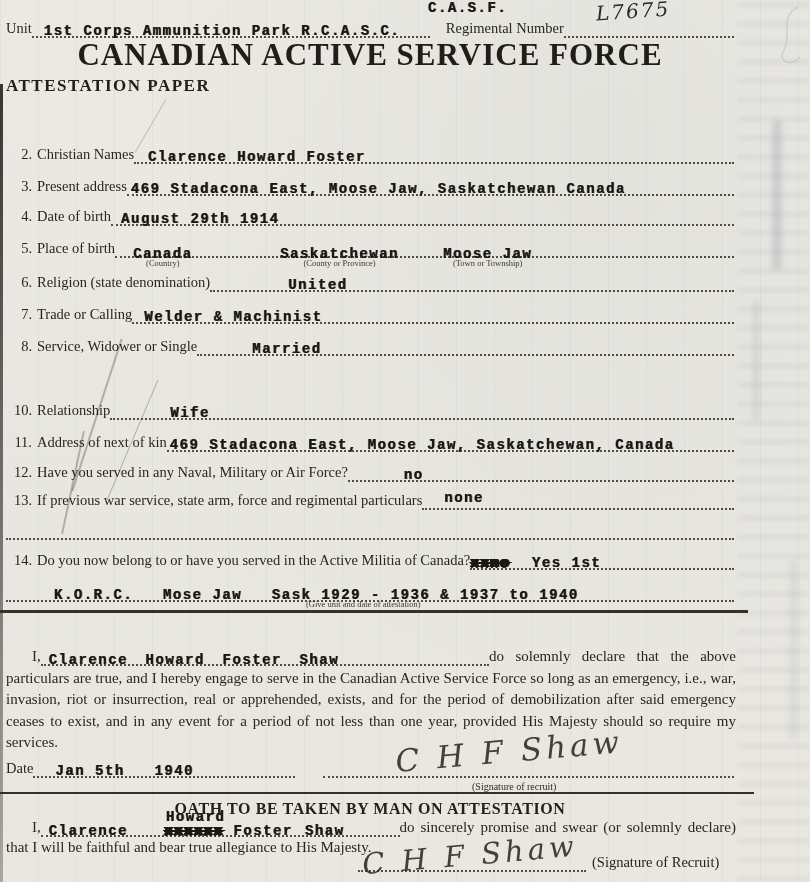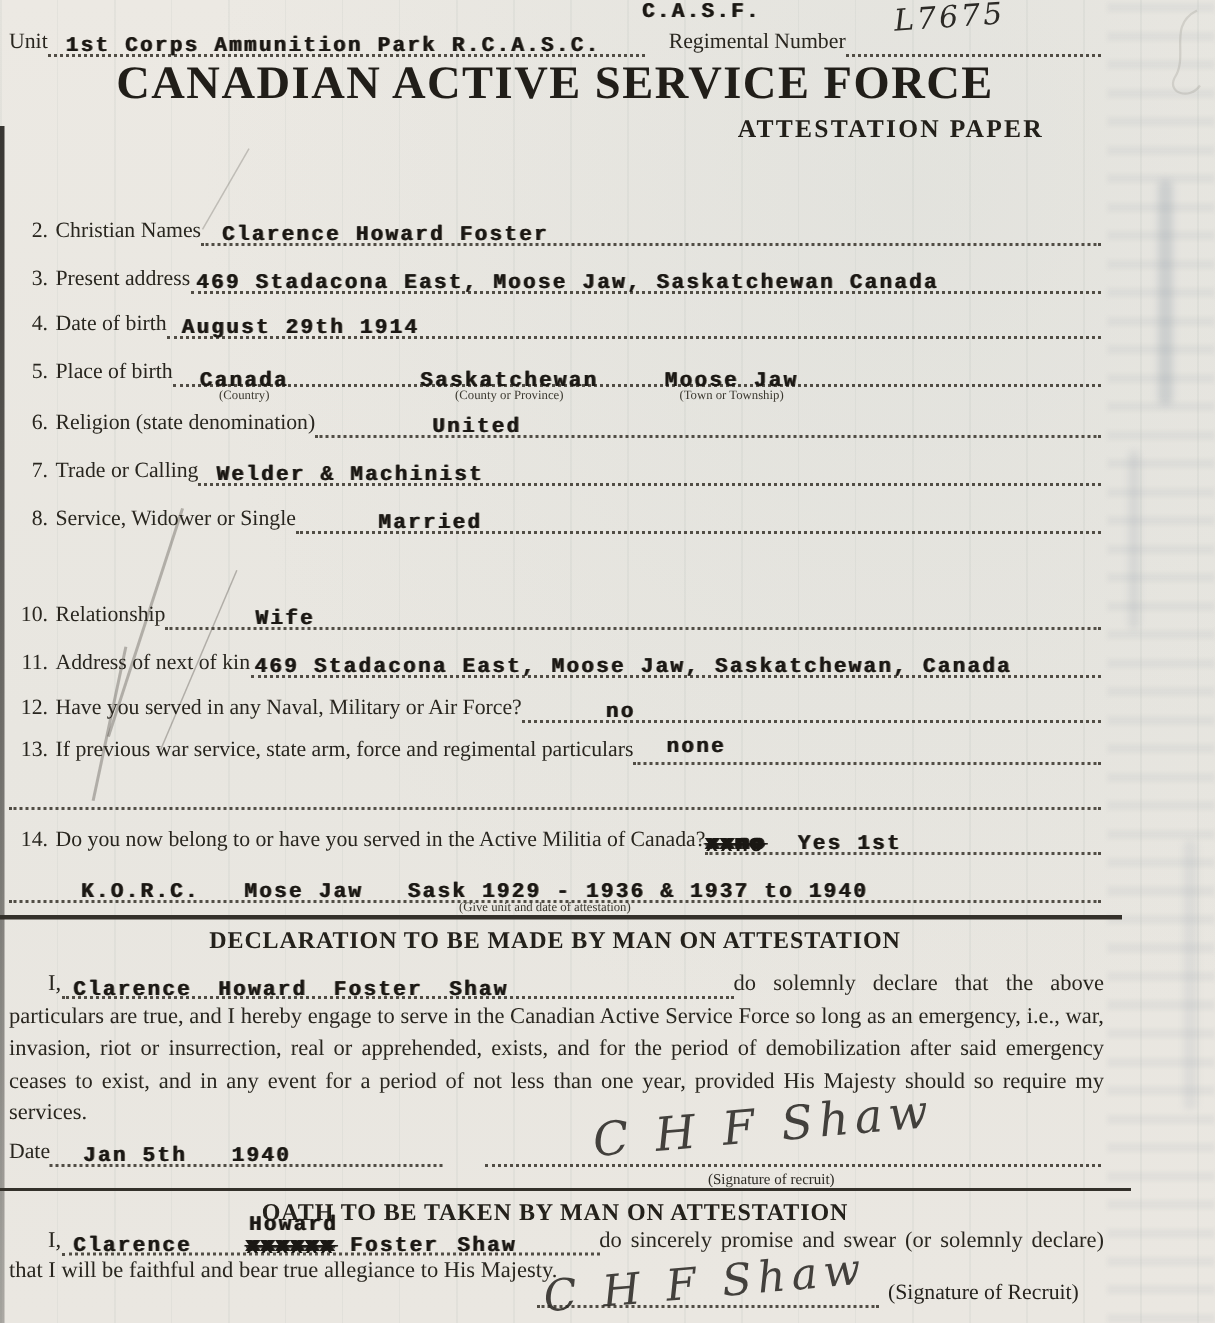--- a/index.html
+++ b/index.html
@@ -23,21 +23,21 @@
     text-shadow:.6px 0 0 rgba(25,20,12,.65), -.4px .3px 0 rgba(25,20,12,.4);
     position:relative;top:3px;
   }
   .sub{position:absolute;top:100%;margin-top:-1px;font-size:8.5px;white-space:nowrap;color:#3b382f;text-align:right;}
   .pg{position:absolute;bottom:-3px;}
   .pg .sub{left:50%;transform:translateX(-50%);}
   
   .casf{position:absolute;top:1px;left:428px;}
   .title{position:absolute;top:37px;left:6px;width:728px;text-align:center;
     font-size:31px;font-weight:bold;letter-spacing:1px;color:#211e19;}
-  .subtitle{position:absolute;top:76px;left:6px;width:690px;text-align:right;
+  .subtitle{position:absolute;top:76px;left:6px;width:690px;text-align:left;
     font-size:17px;font-weight:bold;letter-spacing:1.5px;color:#23201a;}
   .section-head{position:absolute;left:6px;width:728px;text-align:center;
     font-weight:bold;font-size:16px;letter-spacing:.6px;color:#24211b;}
   
   .para{position:absolute;left:6px;width:730px;font-size:15px;line-height:21.5px;
     text-align:justify;text-indent:26px;color:#29261f;margin:0;}
   .dotted-under{border-bottom:2px dotted #514d45;}
   .pad-name{padding:0 150px 0 8px;}
   .pad-oath{padding:0 55px 0 8px;}
   .overstruck{position:relative;display:inline-block;}
@@ -205,21 +205,20 @@
 
   <div class="row" style="top:580px">
     <span class="fill">
       <span class="typed" style="margin-left:48px">K.O.R.C.   Mose Jaw   Sask 1929 - 1936 &amp; 1937 to 1940</span>
       <span class="sub" style="left:300px">(Give unit and date of attestation)</span>
     </span>
   </div>
 
   <div class="hrule" style="top:610px;width:748px;height:2.5px"></div>
 
-  <div class="section-head" style="top:619px">DECLARATION TO BE MADE BY MAN ON ATTESTATION</div>
 
   <p class="para" style="top:646px"><span>I,</span><span class="dotted-under pad-name"><span class="typed">Clarence Howard Foster Shaw</span></span><span>do solemnly declare that the above particulars are true, and I hereby engage to serve in the Canadian Active Service Force so long as an emergency, i.e., war, invasion, riot or insurrection, real or apprehended, exists, and for the period of demobilization after said emergency ceases to exist, and in any event for a period of not less than one year, provided His Majesty should so require my services.</span></p>
 
   <div class="row" style="top:756px">
     <span class="flabel">Date</span>
     <span class="fill" style="flex:0 0 262px">
       <span class="typed" style="margin-left:22px">Jan 5th   1940</span>
     </span>
     <span style="width:28px"></span>
     <span class="fill"></span>

